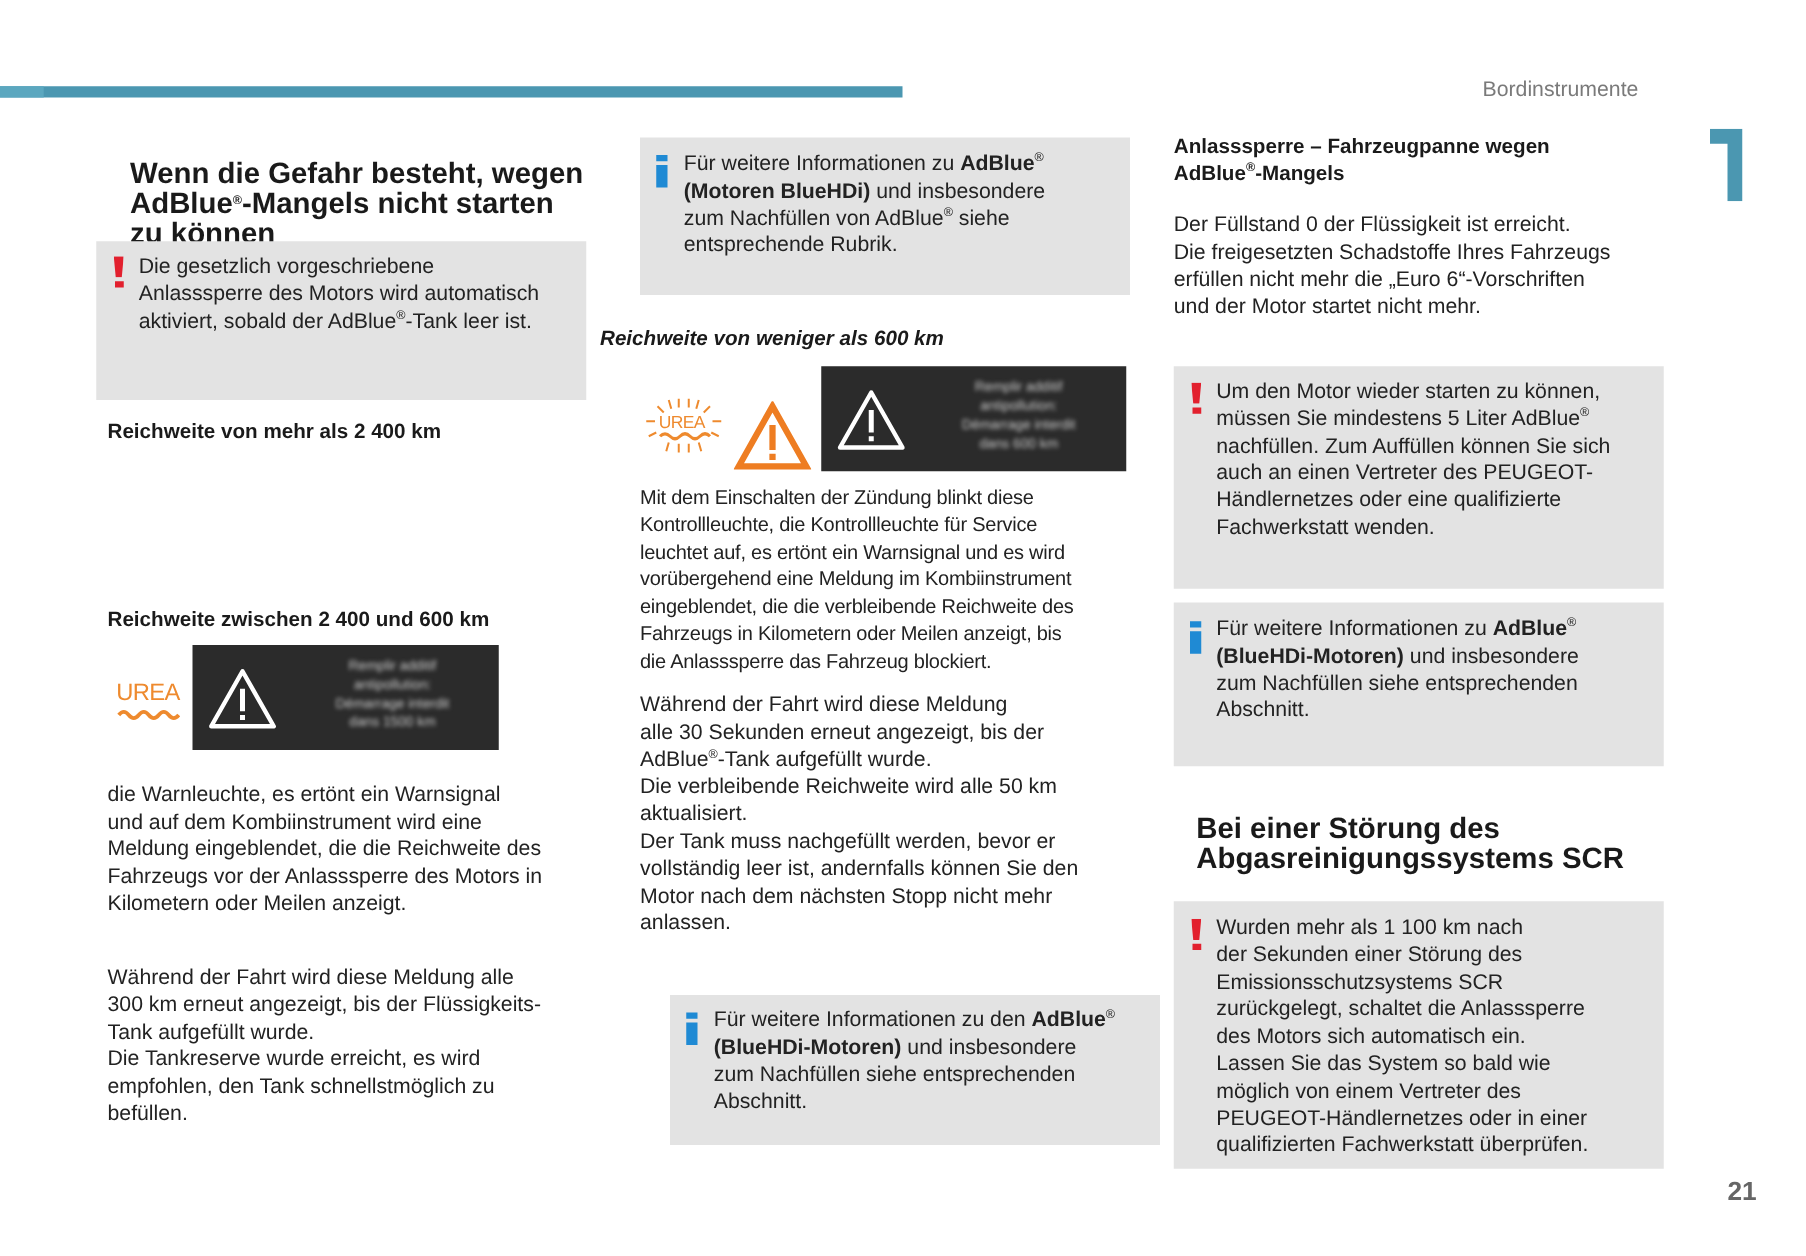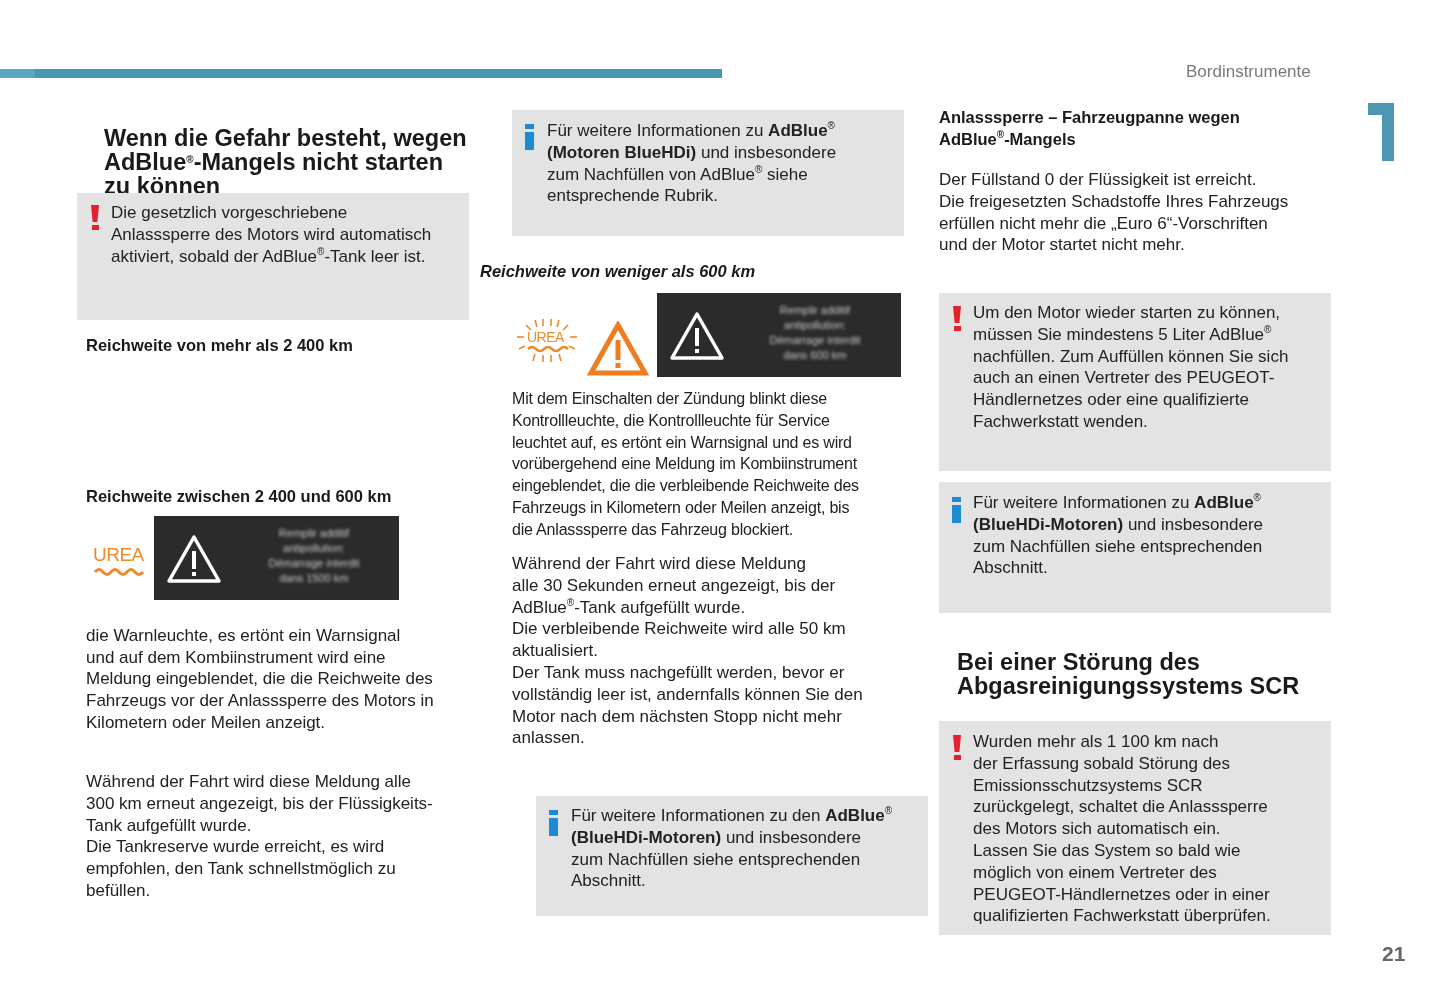--- a/index.html
+++ b/index.html
@@ -239,21 +239,21 @@
   </h1>
 </div>
 
 <div class="abs box" style="left:939px;top:721px;width:392px;height:214px;">
   <div class="excl" style="left:13px;top:14px;">
       <div class="bar"></div>
       <div class="dot"></div>
     </div>
   <div class="txt abs" style="left:34px;top:10px;width:360px;">
     <span>Wurden mehr als 1 100 km nach</span><br>
-    <span>der Erfassung sobald Störung des</span><br>
+    <span>der Sekunden einer Störung des</span><br>
     <span>Emissionsschutzsystems SCR</span><br>
     <span>zurückgelegt, schaltet die Anlasssperre</span><br>
     <span>des Motors sich automatisch ein.</span><br>
     <span>Lassen Sie das System so bald wie</span><br>
     <span>möglich von einem Vertreter des</span><br>
     <span>PEUGEOT-Händlernetzes oder in einer</span><br>
     <span>qualifizierten Fachwerkstatt überprüfen.</span>
   </div>
 </div>
 

